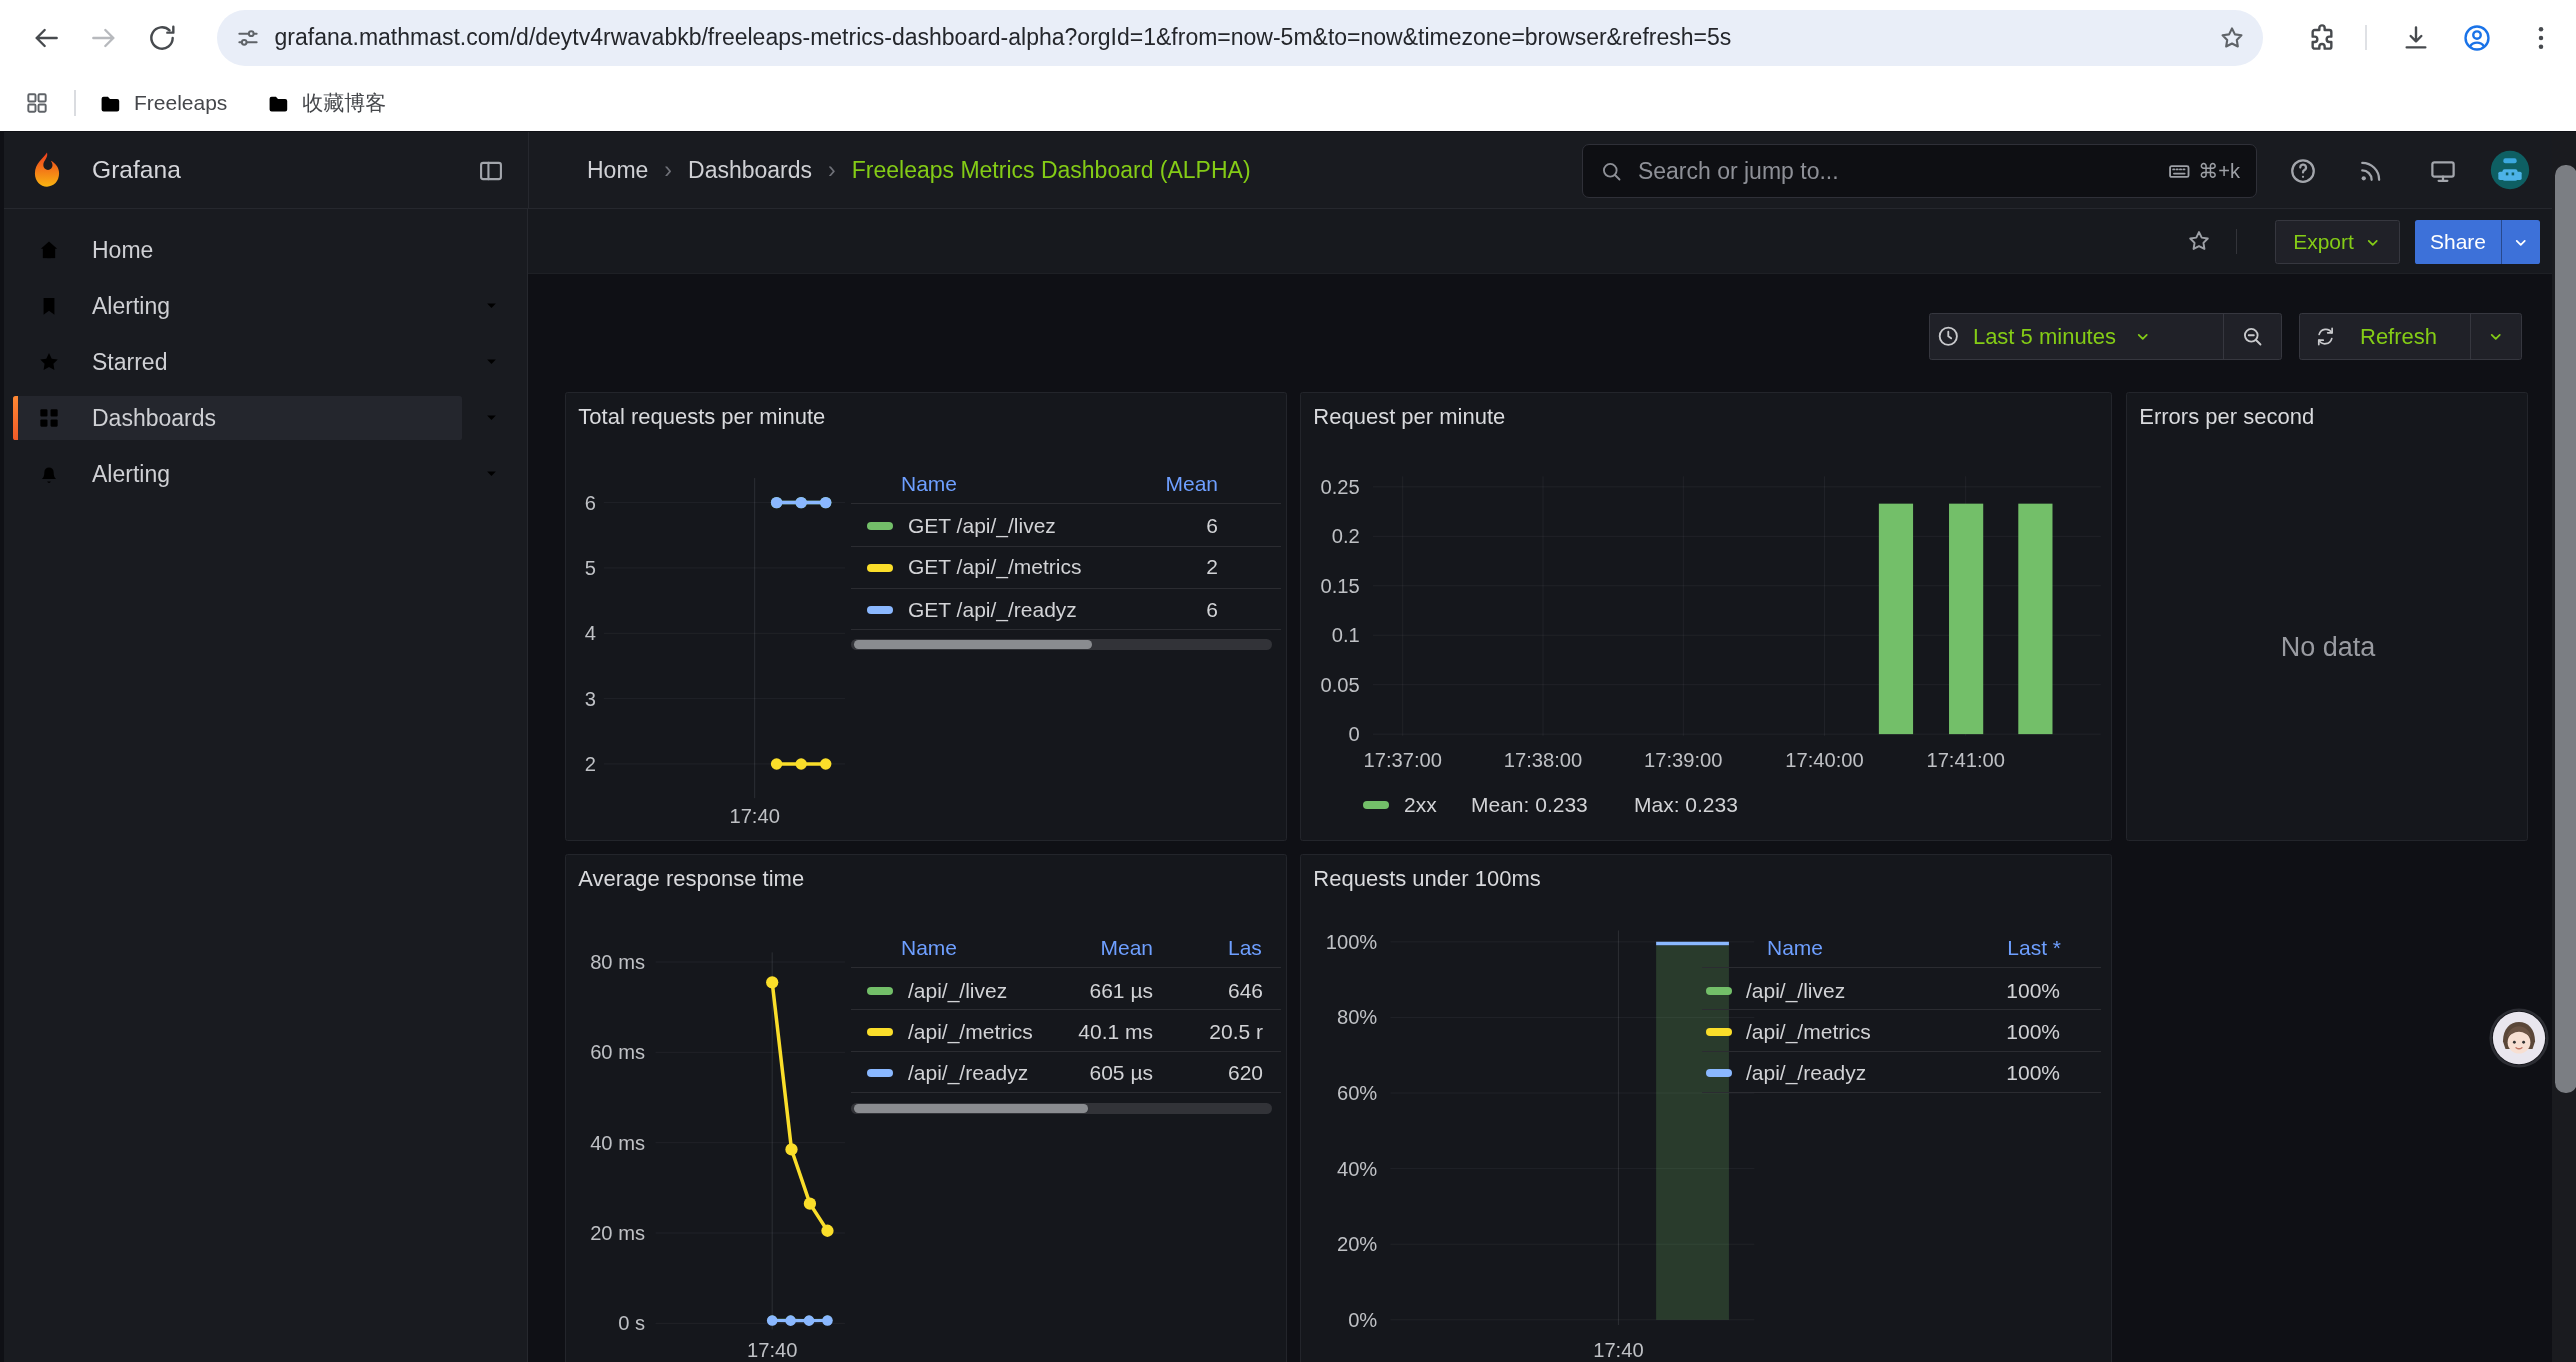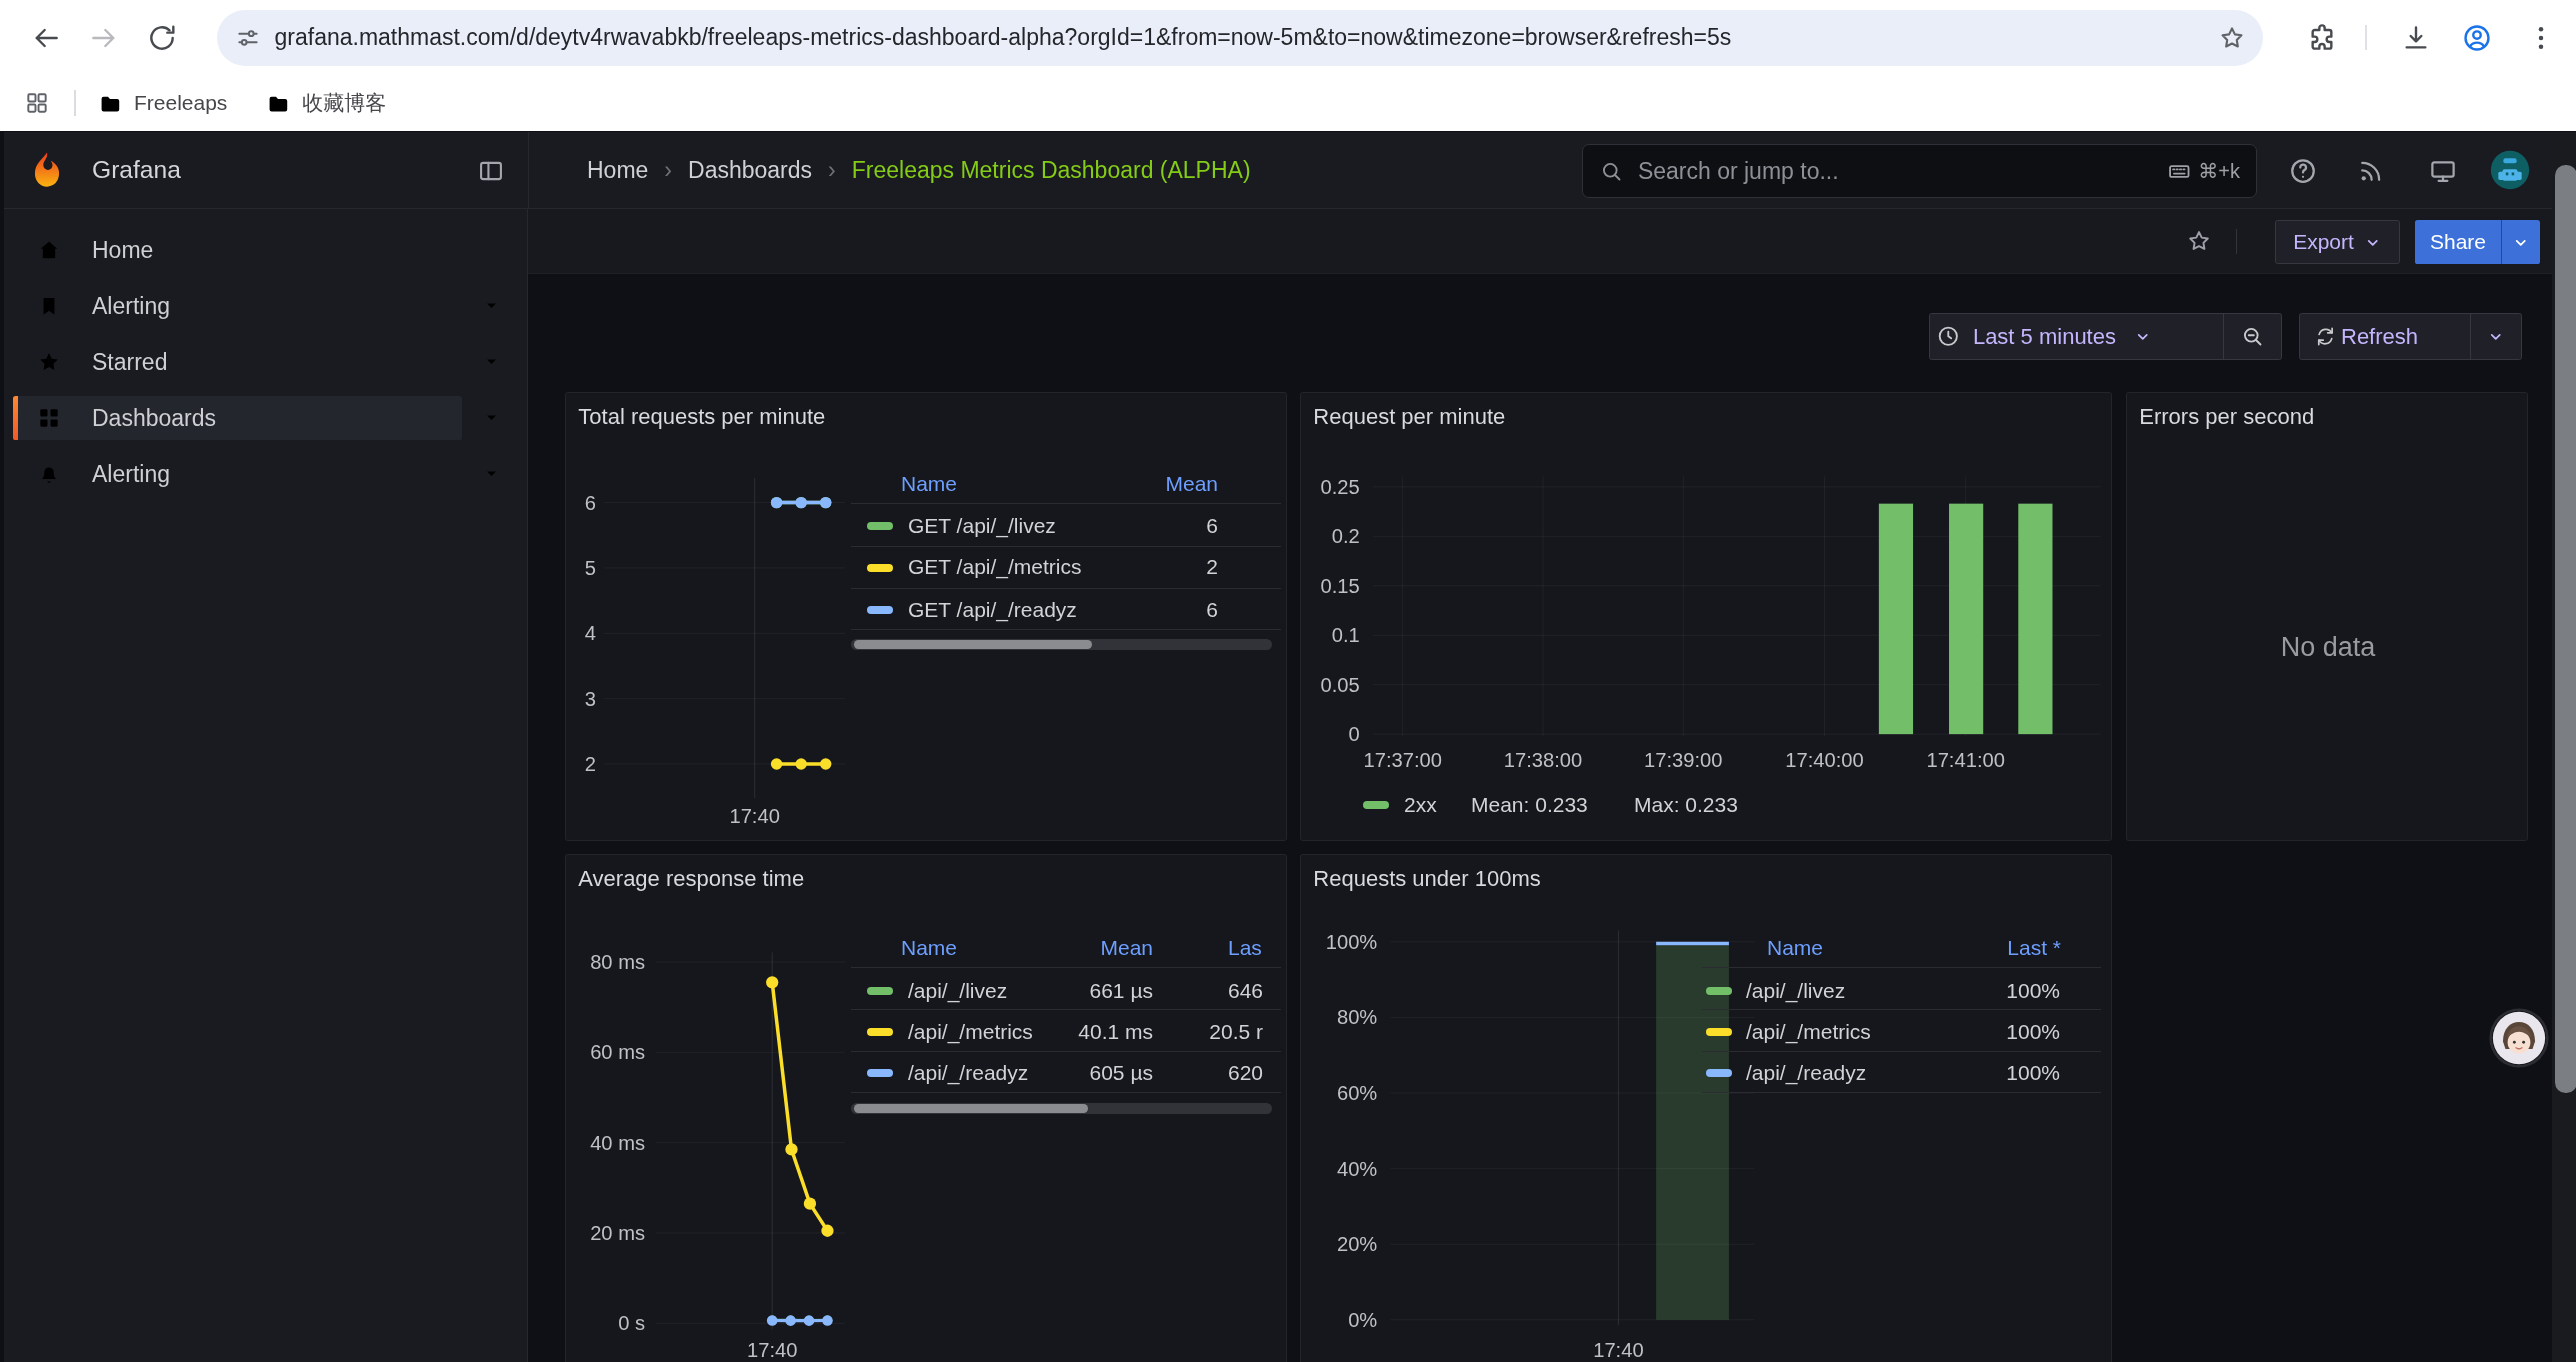--- a/index.html
+++ b/index.html
@@ -42,21 +42,21 @@
   .sb-hl{position:absolute;left:8.8px;top:6.1px;width:449px;height:44px;border-radius:2.6px;}
   .sb-row.active .sb-hl{background:#24262d;}
   .sb-bar{position:absolute;left:8.8px;top:6.1px;width:5.3px;height:44px;border-radius:2.6px 0 0 2.6px;
     background:linear-gradient(180deg,#ff8833,#f05a28);display:none;}
   .sb-row.active .sb-bar{display:block;}
   .sb-icon{position:absolute;left:32px;top:15px;width:26px;height:26px;color:#9da0a6;}
   .sb-label{position:absolute;left:88px;top:0;height:56px;display:flex;align-items:center;font-size:23px;color:#cfd0d4;}
   .sb-chev{position:absolute;left:478px;top:18.4px;width:19px;height:19px;color:#9da0a6;}
   
   .gf-btn{position:absolute;height:44px;background:#202128;border:0.9px solid #36373f;border-radius:2.6px;
-    display:flex;align-items:center;color:#c4b5fd;font-size:21px;}
+    display:flex;align-items:center;color:#84cc16;font-size:21px;}
   .share-btn{position:absolute;height:44px;background:#3d71d9;border-radius:2.6px;display:flex;color:#fff;}
   .chev20{width:17.5px;height:17.5px;color:inherit;}
   
   .panel{position:absolute;background:#15171c;border:0.9px solid #23252b;border-radius:2.6px;}
   .p-title{position:absolute;left:12.3px;top:10.5px;font-size:22px;font-weight:500;color:#d9dadd;white-space:nowrap;}
   .chart{position:absolute;left:0;top:0;pointer-events:none;}
   .chart text{font-family:"Liberation Sans","DejaVu Sans",sans-serif;}
   .leg-h{position:absolute;transform:translateY(-50%);font-size:21px;font-weight:500;color:#6e9fff;white-space:nowrap;}
   .leg-t{position:absolute;transform:translateY(-50%);font-size:21px;color:#d2d3d6;white-space:nowrap;}
   .leg-pill{position:absolute;width:26px;height:8px;border-radius:4.4px;}
@@ -340,21 +340,21 @@
       <div style="width:58px;height:100%;border-left:0.9px solid #36373f;display:flex;align-items:center;justify-content:center;">
         <span style="width:24.6px;height:24.6px;color:#c9cacd;" data-icon="zoom-out">
             <svg viewBox="0 0 24 24">
               <circle cx="11" cy="11" r="6.2"></circle>
               <path d="M8.5 11h5M15.6 15.6L20 20"></path>
             </svg>
           </span>
       </div>
     </div>
     <div class="gf-btn" style="left:2295px;top:181px;width:223px;height:47px;">
-      <div style="flex:1;display:flex;align-items:center;padding:0 14px;gap:4px;text-align:right;">
+      <div style="flex:1;display:flex;align-items:center;padding:0 14px;gap:23px;text-align:right;">
         <span style="width:23px;height:23px;color:#c9cacd;" data-icon="refresh">
             <svg viewBox="0 0 24 24">
               <path d="M18.6 8.2A7.2 7.2 0 0 0 5.4 9.8M5.2 15.8a7.2 7.2 0 0 0 13.3-1.6"></path>
               <path d="M18.9 3.6v4.6h-4.6M5 20.4v-4.6h4.6"></path>
             </svg>
           </span>
         <span style="font-size:22px;">Refresh</span>
       </div>
       <div style="width:51px;height:100%;border-left:0.9px solid #36373f;display:flex;align-items:center;justify-content:center;">
         <span class="chev20" data-icon="chev">

